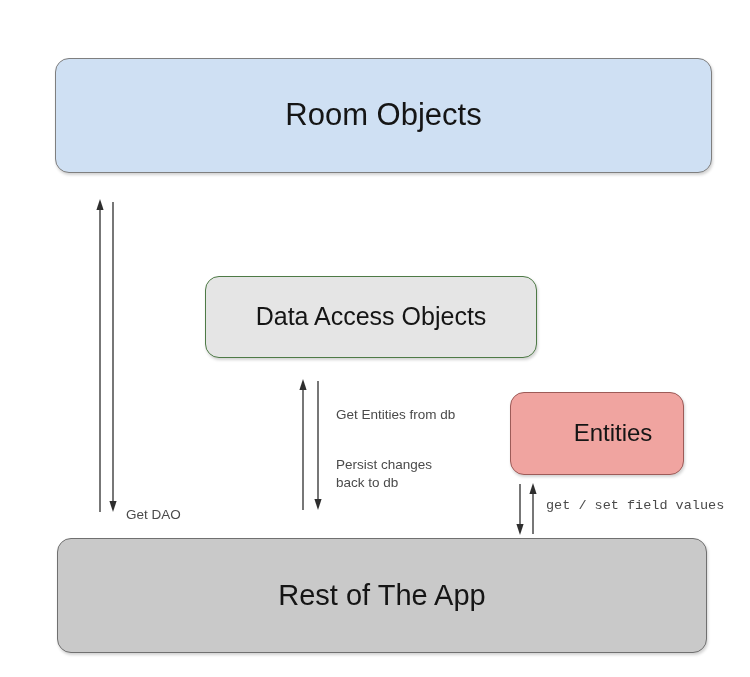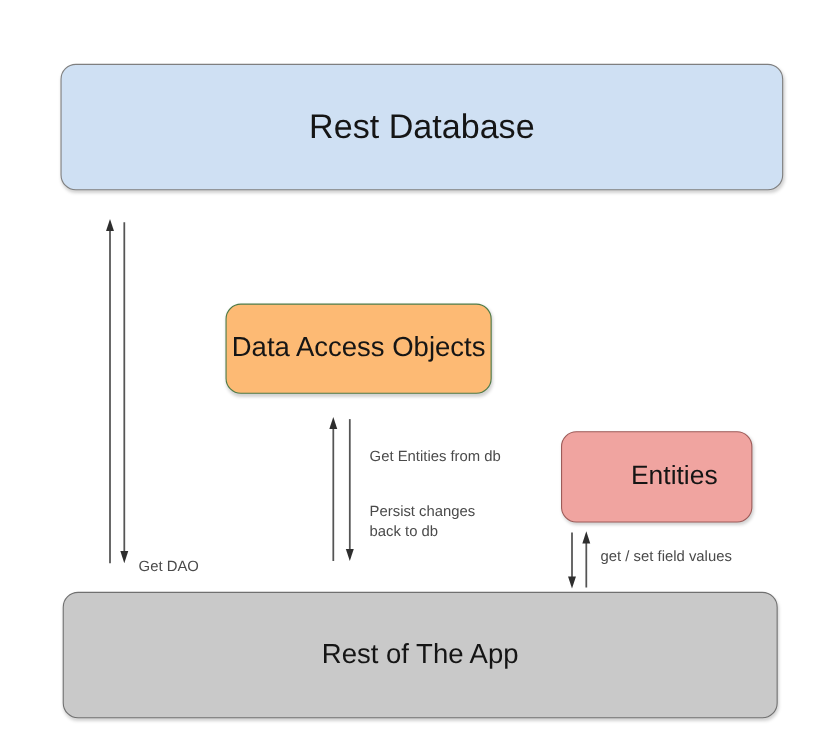--- a/index.html
+++ b/index.html
@@ -31,40 +31,40 @@
     box-shadow: 1px 2px 3px rgba(0,0,0,0.18);
   }
   #node-room {
     left: 55px;  top: 58px;
     width: 657px; height: 115px;
     background: #cfe0f3;
     font-size: 31px;
   }
   #node-dao {
     left: 205px; top: 276px;
-    width: 242px; height: 82px;
-    background: #fdba74;
+    width: 332px; height: 82px;
+    background: #e5e5e5;
     border-color: #4e7a46;
     font-size: 25px;
     justify-content: center;
   }
   #node-entities {
     left: 510px; top: 392px;
     width: 174px; height: 83px;
     background: #f0a4a0;
     border-color: #9d5b58;
     font-size: 24px;
     padding-left: 32px;
   }
   #node-app {
     left: 57px;  top: 538px;
     width: 650px; height: 115px;
     background: #c9c9c9;
     border-color: #707070;
-    font-size: 25px;
+    font-size: 29px;
   }
 
   
   .arrow {
     position: absolute;
     overflow: visible;
   }
   .arrow line {
     stroke: #555555;
     stroke-width: 1.6;
@@ -77,29 +77,29 @@
   .edge-label {
     position: absolute;
     color: #4a4a4a;
     font-size: 13.5px;
     line-height: 1.35;
     white-space: pre;
   }
   #label-get-dao      { left: 126px; top: 506px; }
   #label-get-entities { left: 336px; top: 406px; }
   #label-persist      { left: 336px; top: 456px; }
-  #label-getset       { left: 546px; top: 497px; }
+  #label-getset       { left: 546px; top: 497px; font-family: Liberation Mono, monospace; }
 </style>
 </head>
 <body>
 
 <div id="canvas">
 
   <div class="node" id="node-room">
-    <span>Rest Database</span>
+    <span>Room Objects</span>
   </div>
 
   <div class="node" id="node-dao">
     <span>Data Access Objects</span>
   </div>
 
   <div class="node" id="node-entities">
     <span>Entities</span>
   </div>
 

